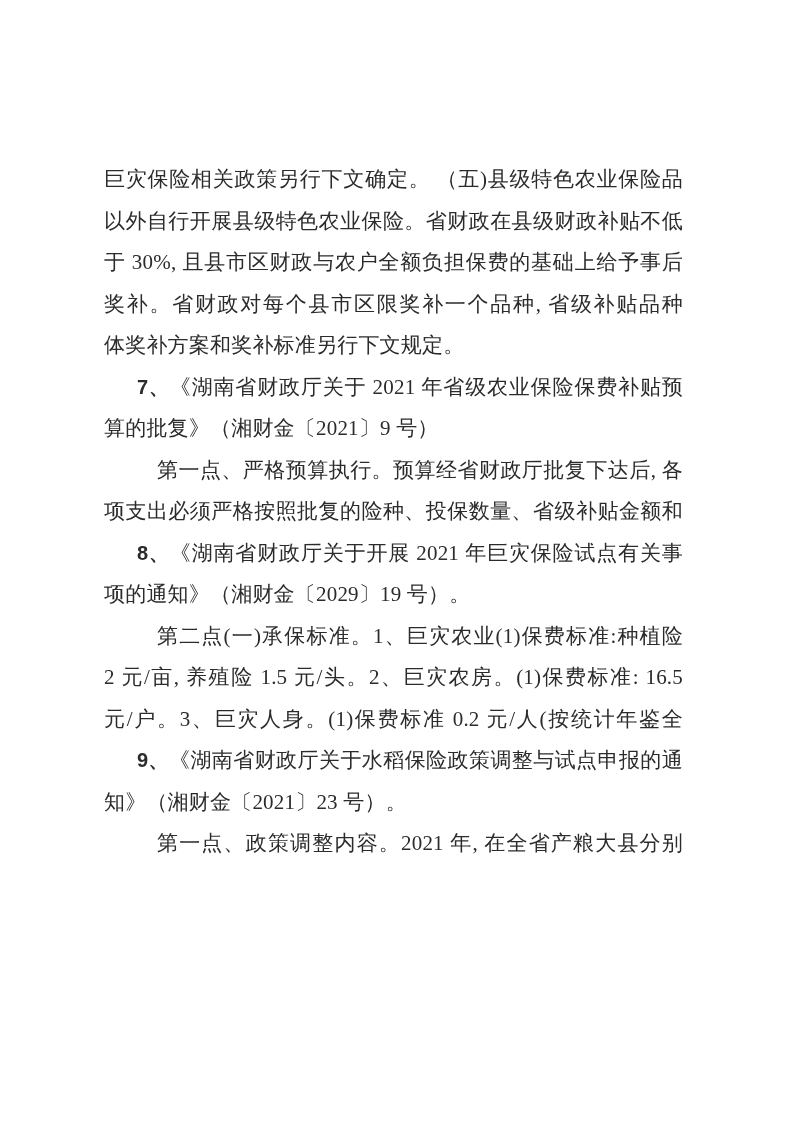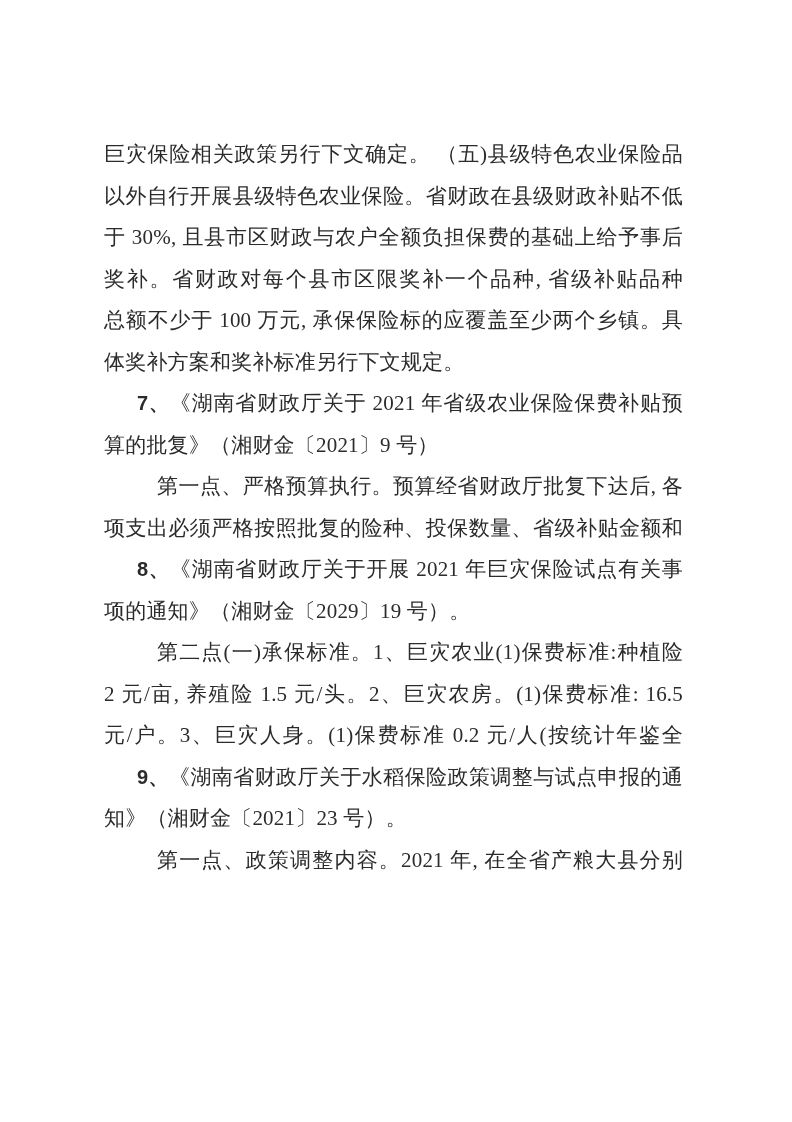--- a/index.html
+++ b/index.html
@@ -8,20 +8,21 @@
     background: #ffffff;
   }
   .page {
     position: relative;
     width: 792px;
     height: 934px;
     background: #ffffff;
     overflow: hidden;
     font-family: "Liberation Serif", "DejaVu Serif", serif;
     color: #2b2b2b;
+    margin-top: 25px;
   }
   .text-block {
     position: absolute;
     left: 104px;
     top: 134px;
     width: 579px;
     font-size: 21px;
     line-height: 41.5px;
     letter-spacing: 0.2px;
   }
@@ -52,21 +53,20 @@
 </style>
 </head>
 <body>
 
 <div class="page">
   <div class="text-block">
       <div class="line">巨灾保险相关政策另行下文确定。 （五)县级特色农业保险品</div>
       <div class="line">以外自行开展县级特色农业保险。省财政在县级财政补贴不低</div>
       <div class="line">于 30%, 且县市区财政与农户全额负担保费的基础上给予事后</div>
       <div class="line">奖补。省财政对每个县市区限奖补一个品种, 省级补贴品种</div>
-      <div class="line">总额不少于 100 万元, 承保保险标的应覆盖至少两个乡镇。具</div>
       <div class="line end">体奖补方案和奖补标准另行下文规定。</div>
       <div class="line indent-num"><b>7、</b>《湖南省财政厅关于 2021 年省级农业保险保费补贴预</div>
       <div class="line end">算的批复》（湘财金〔2021〕9 号）</div>
       <div class="line indent-std">第一点、严格预算执行。预算经省财政厅批复下达后, 各</div>
       <div class="line">项支出必须严格按照批复的险种、投保数量、省级补贴金额和</div>
       <div class="line indent-num"><b>8、</b>《湖南省财政厅关于开展 2021 年巨灾保险试点有关事</div>
       <div class="line end">项的通知》（湘财金〔2029〕19 号）。</div>
       <div class="line indent-std">第二点(一)承保标准。1、巨灾农业(1)保费标准:种植险</div>
       <div class="line">2 元/亩, 养殖险 1.5 元/头。2、巨灾农房。(1)保费标准: 16.5</div>
       <div class="line">元/户。3、巨灾人身。(1)保费标准 0.2 元/人(按统计年鉴全</div>

